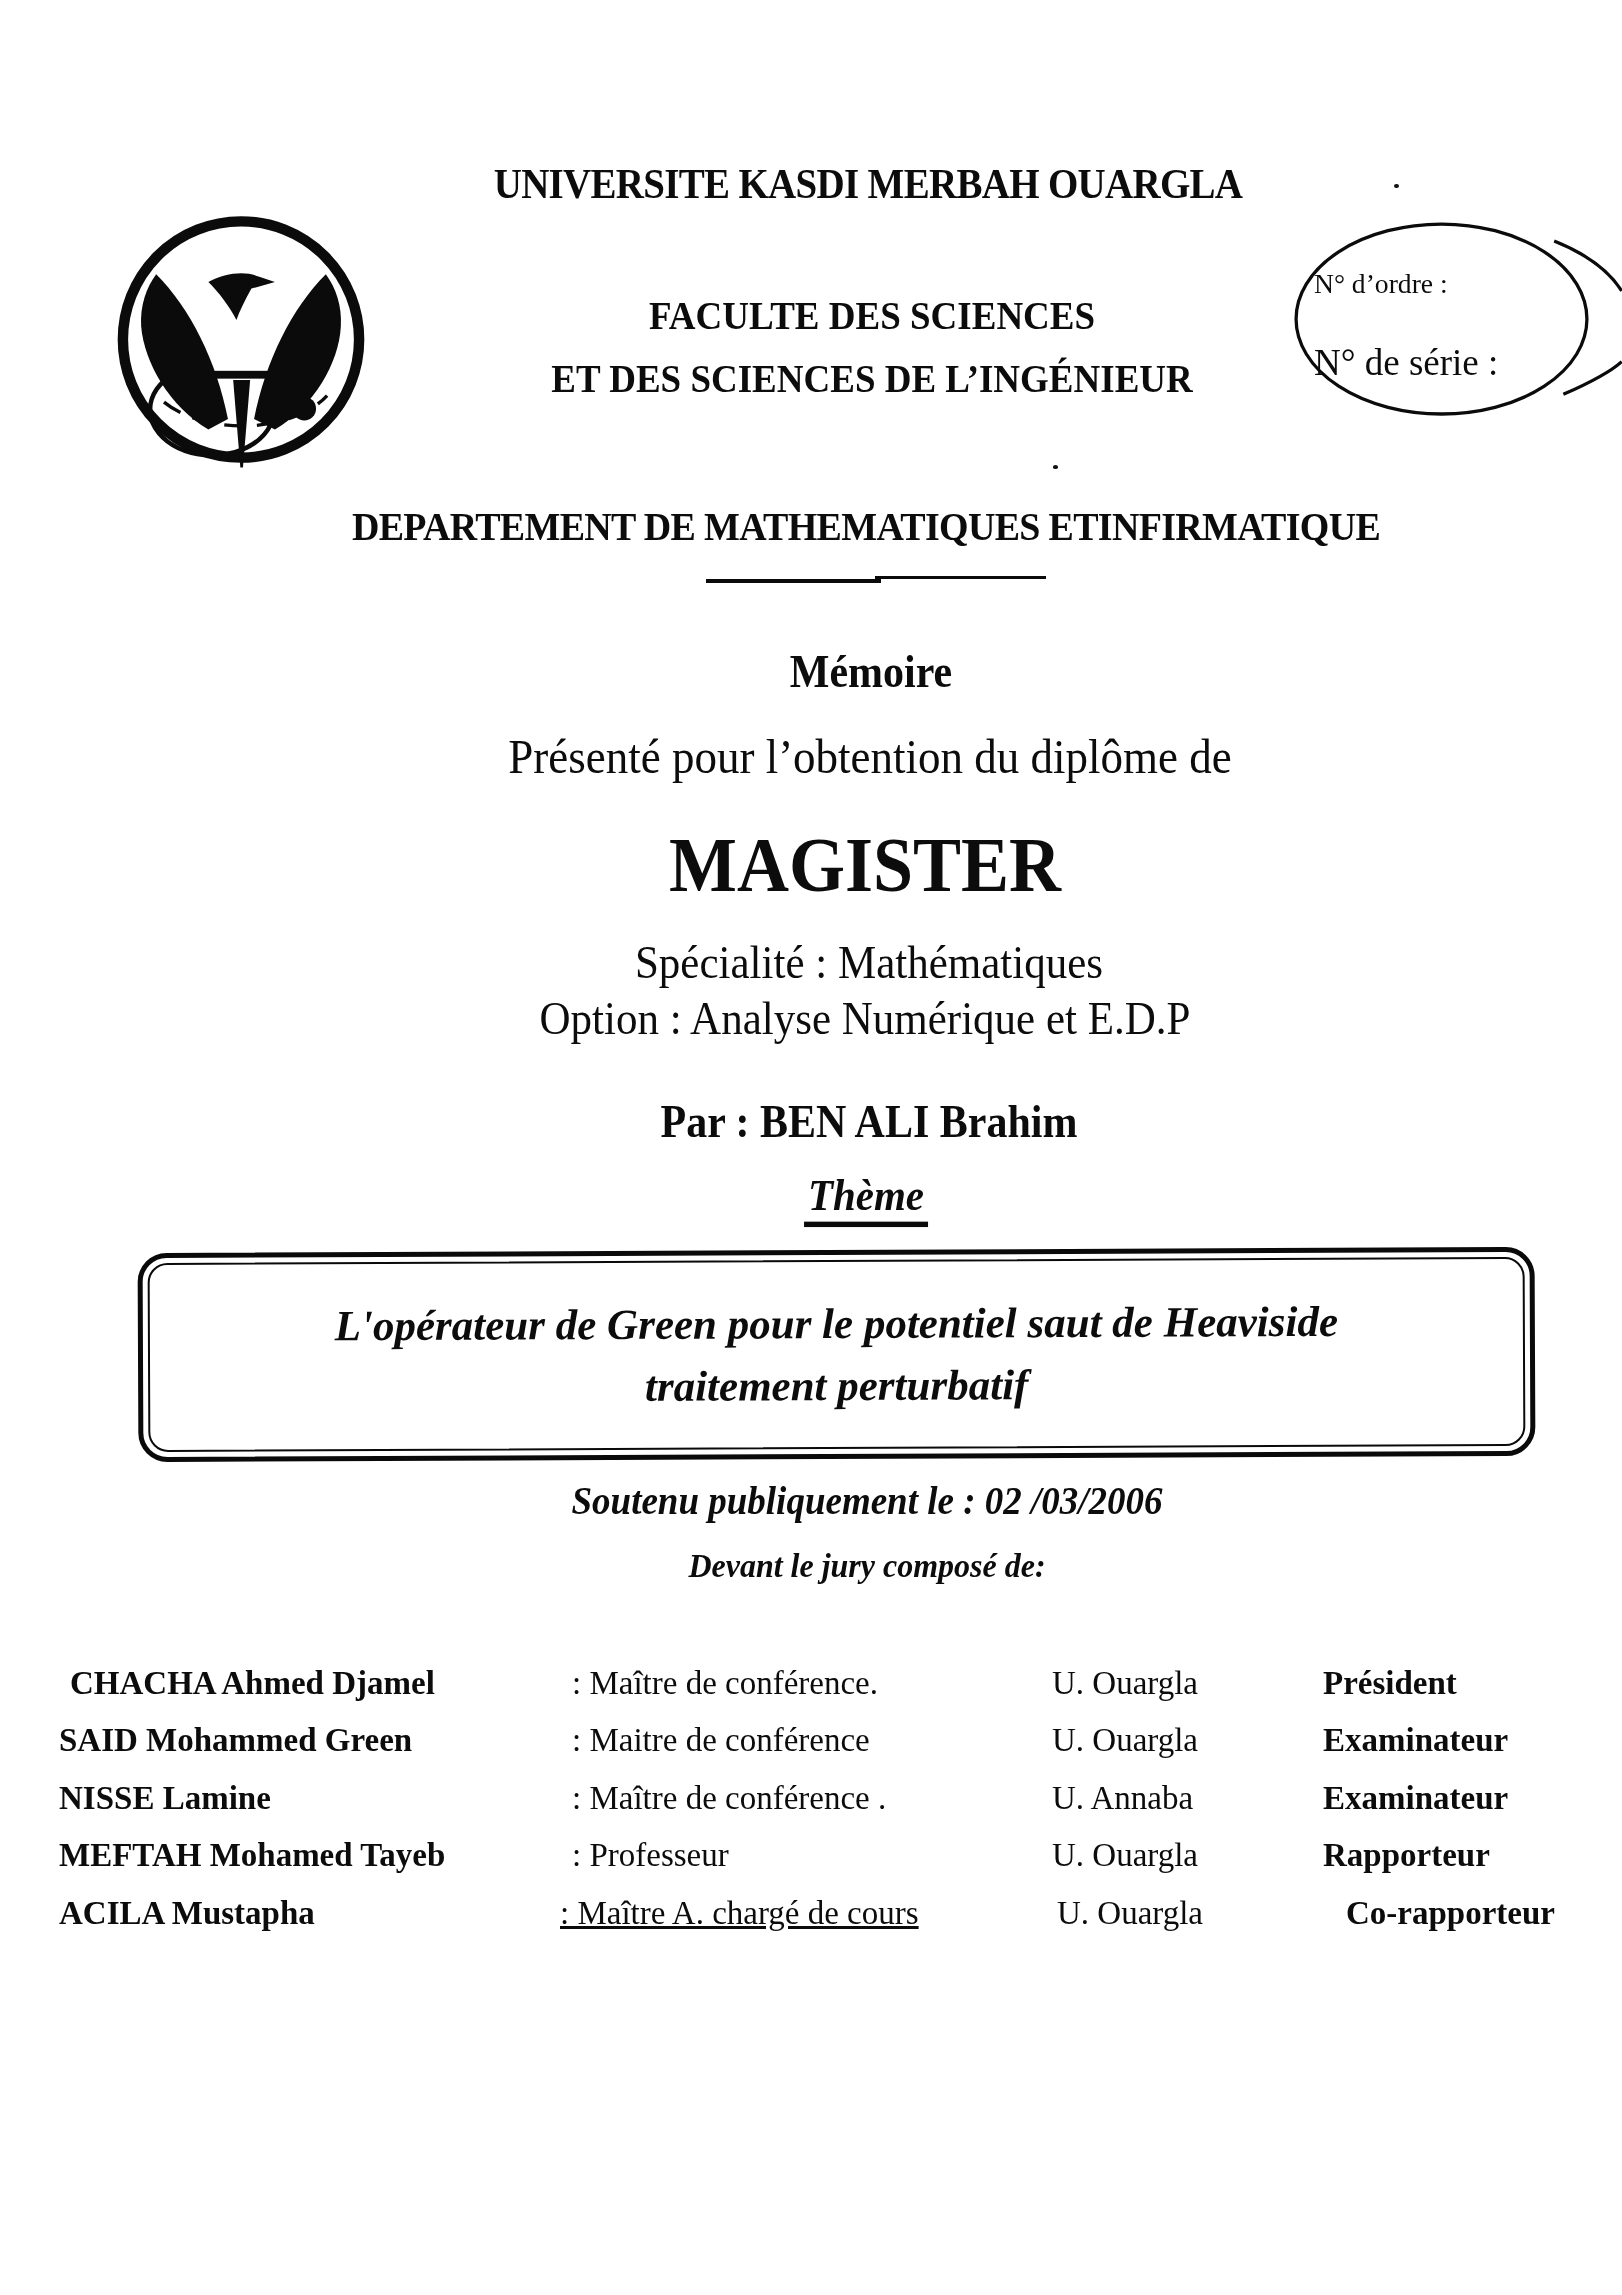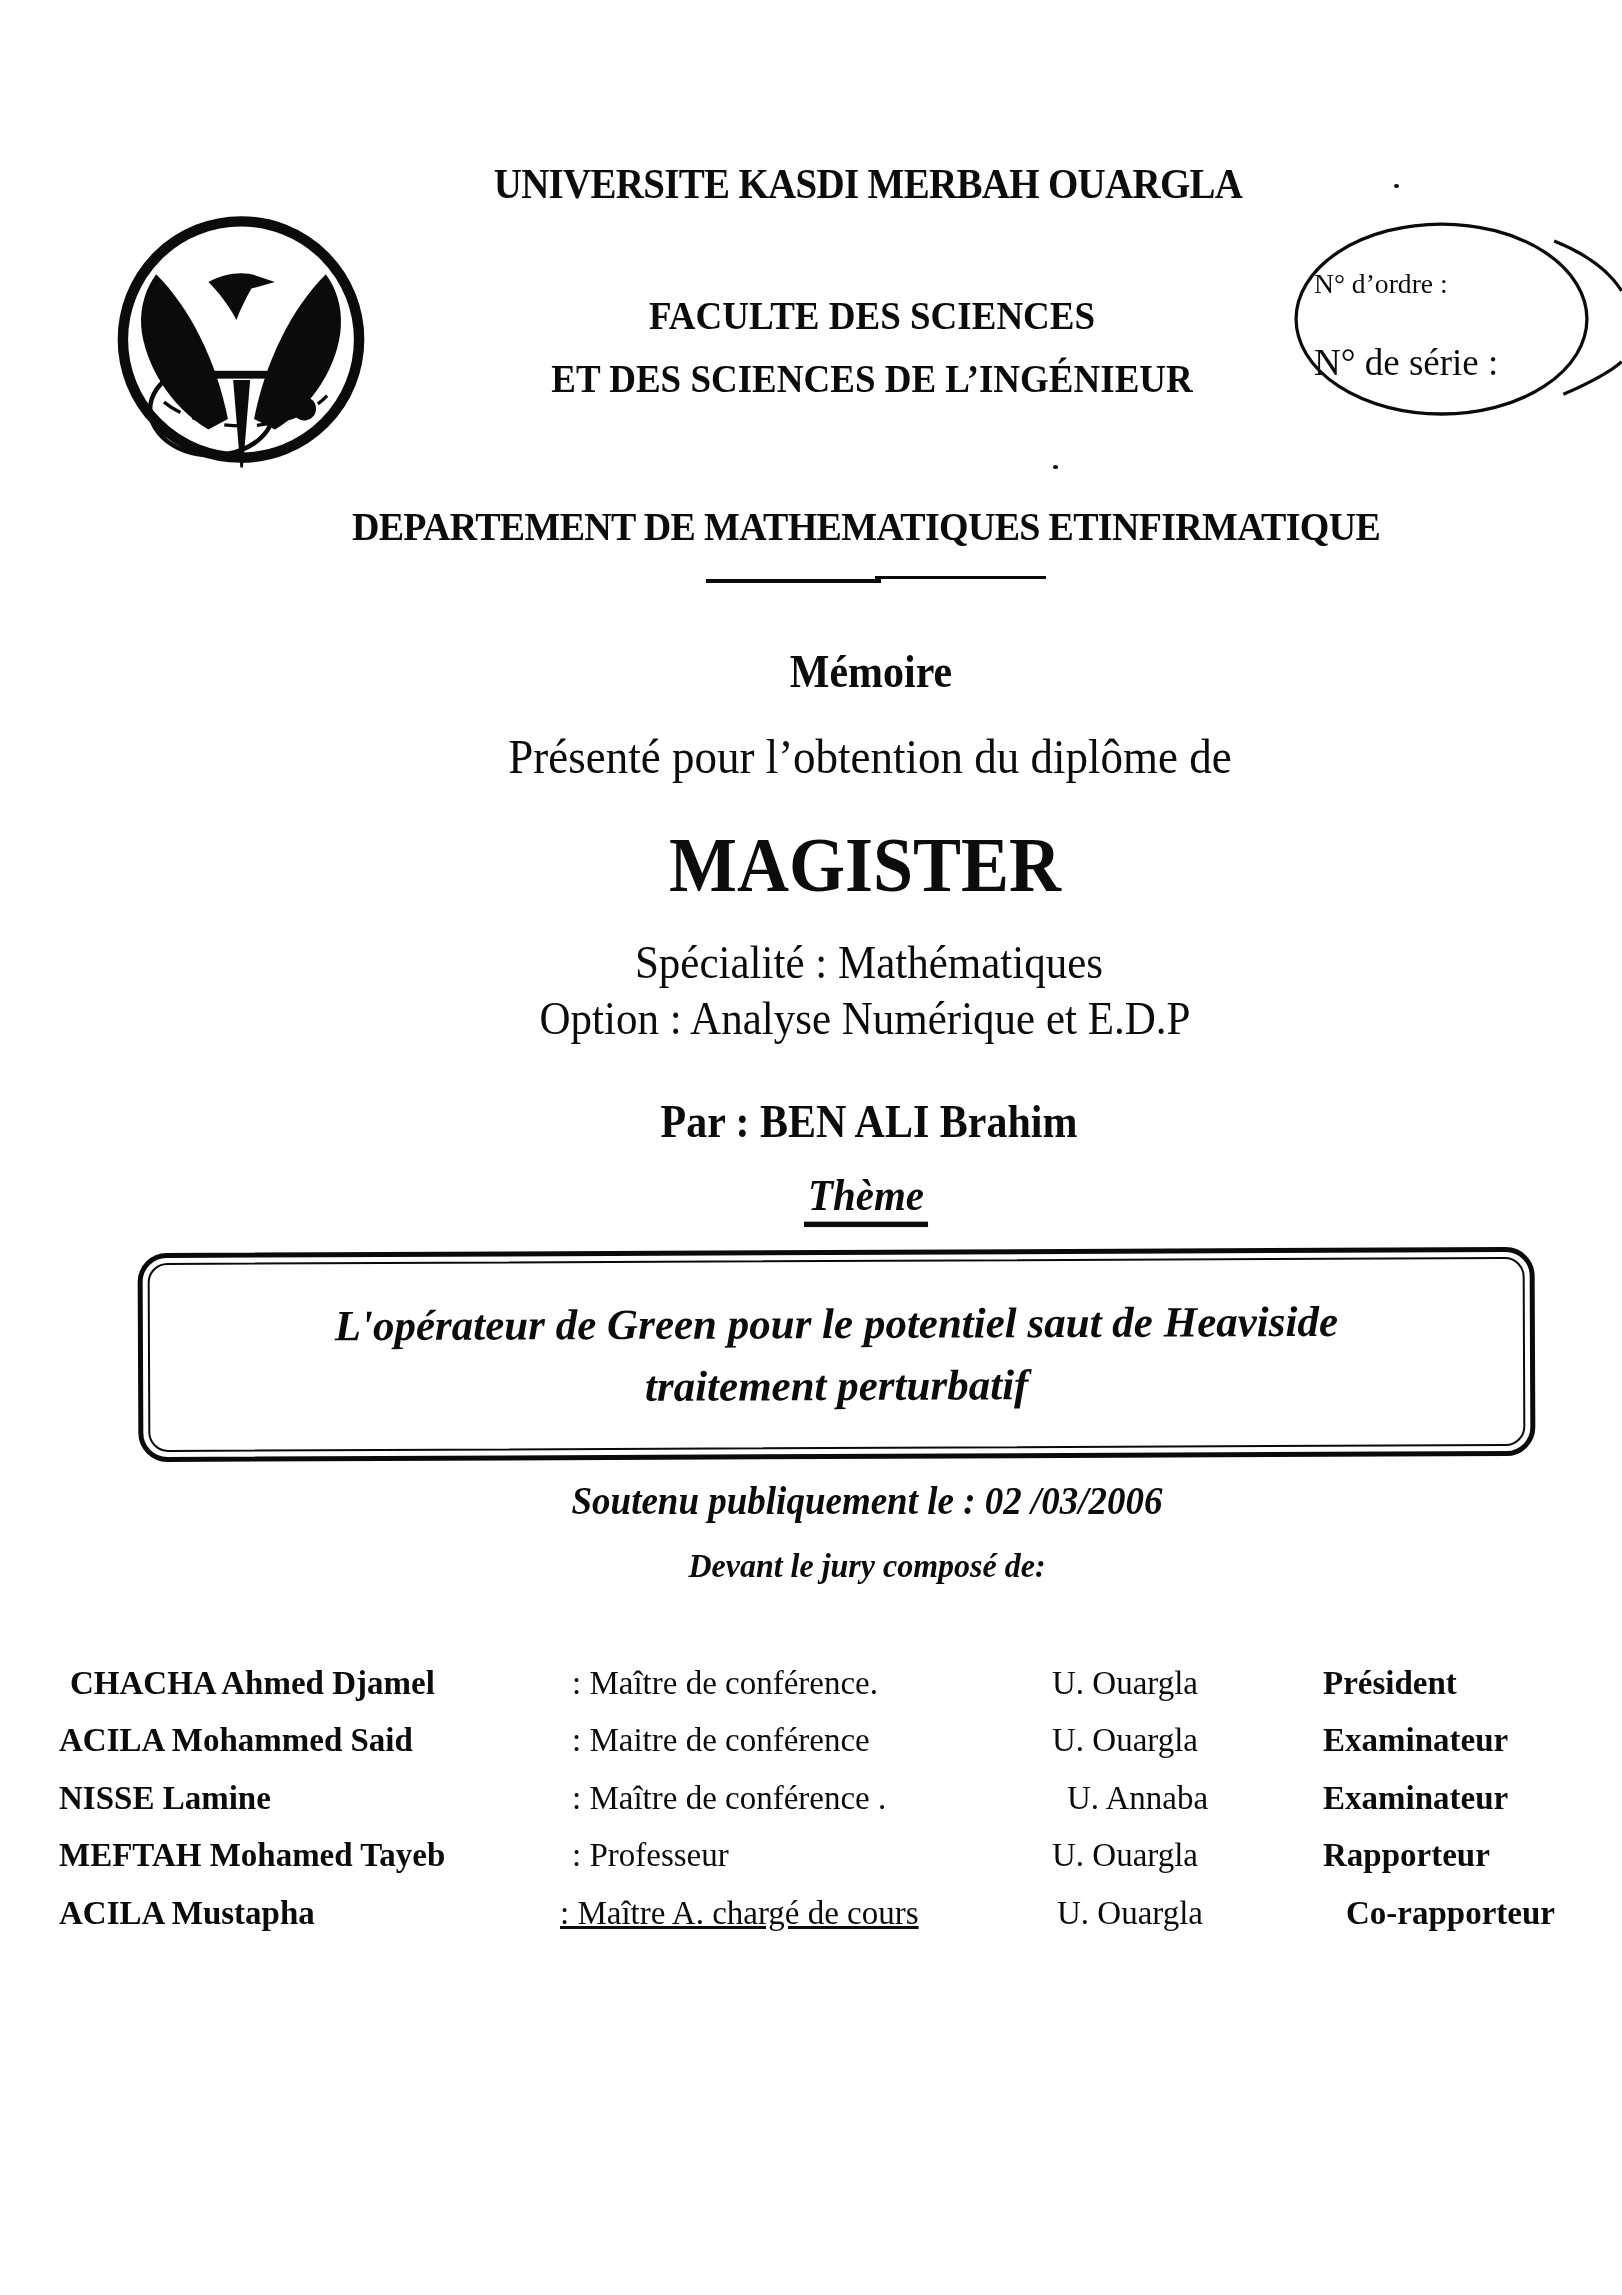--- a/index.html
+++ b/index.html
@@ -93,28 +93,28 @@
   <div class="abs cx bi" style="left:867px;top:1482px;font-size:37px;">Soutenu publiquement le : 02 /03/2006</div>
   <div class="abs cx bi" style="left:867px;top:1549px;font-size:32px;">Devant le jury composé de:</div>
 
   <div>
 
     <div class="jcell b" style="left:70px;top:1665px;">CHACHA Ahmed Djamel</div>
     <div class="jcell" style="left:572px;top:1665px;">: Maître de conférence.</div>
     <div class="jcell" style="left:1052px;top:1665px;">U. Ouargla</div>
     <div class="jcell b" style="left:1323px;top:1665px;">Président</div>
 
-    <div class="jcell b" style="left:59px;top:1722px;">ACILA Mohammed Said</div>
+    <div class="jcell b" style="left:59px;top:1722px;">SAID Mohammed Green</div>
     <div class="jcell" style="left:572px;top:1722px;">:  Maitre de conférence</div>
     <div class="jcell" style="left:1052px;top:1722px;">U. Ouargla</div>
     <div class="jcell b" style="left:1323px;top:1722px;">Examinateur</div>
 
     <div class="jcell b" style="left:59px;top:1780px;">NISSE Lamine</div>
     <div class="jcell" style="left:572px;top:1780px;">:  Maître de conférence .</div>
-    <div class="jcell" style="left:1052px;top:1780px;margin-left:15px;">U. Annaba</div>
+    <div class="jcell" style="left:1052px;top:1780px;">U. Annaba</div>
     <div class="jcell b" style="left:1323px;top:1780px;">Examinateur</div>
 
     <div class="jcell b" style="left:59px;top:1837px;">MEFTAH  Mohamed Tayeb</div>
     <div class="jcell" style="left:572px;top:1837px;font-family:Liberation Serif, serif;">:  Professeur</div>
     <div class="jcell" style="left:1052px;top:1837px;">U. Ouargla</div>
     <div class="jcell b" style="left:1323px;top:1837px;">Rapporteur</div>
 
     <div class="jcell b" style="left:59px;top:1895px;">ACILA Mustapha</div>
     <div class="jcell" style="left:560px;top:1895px;text-decoration:underline;">: Maître A. chargé de cours</div>
     <div class="jcell" style="left:1057px;top:1895px;">U. Ouargla</div>

